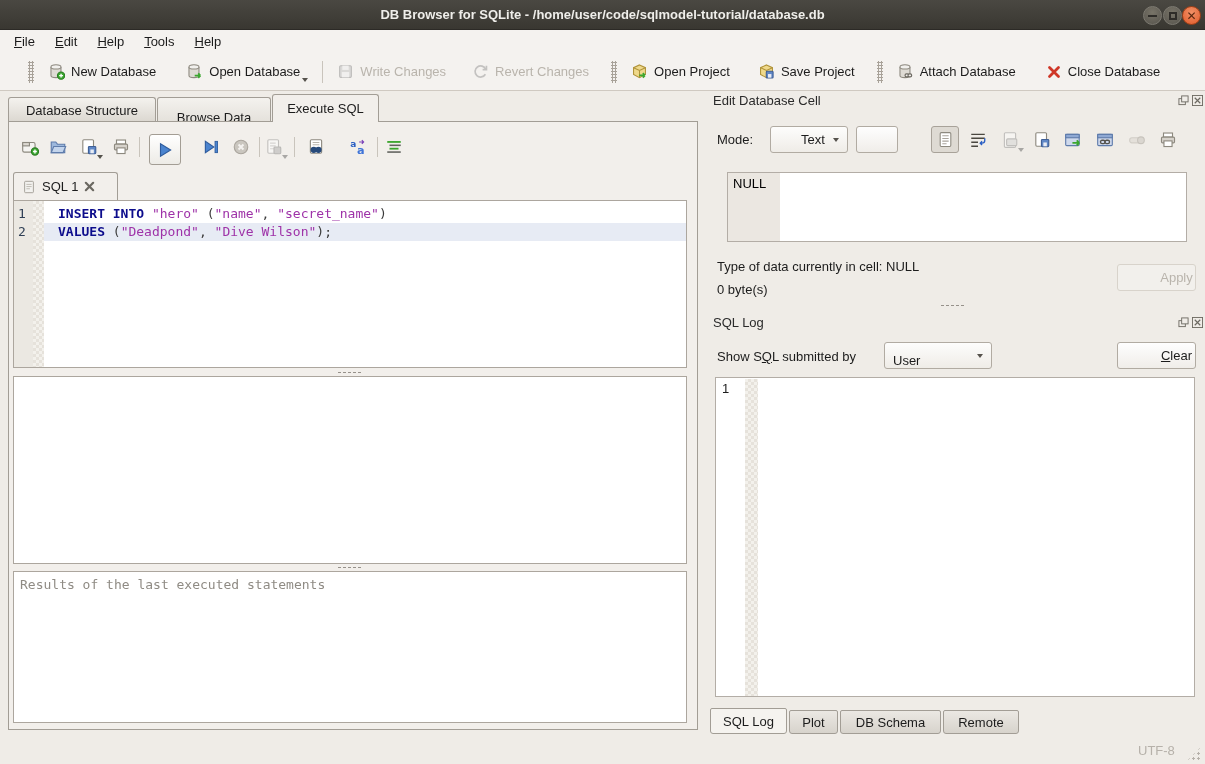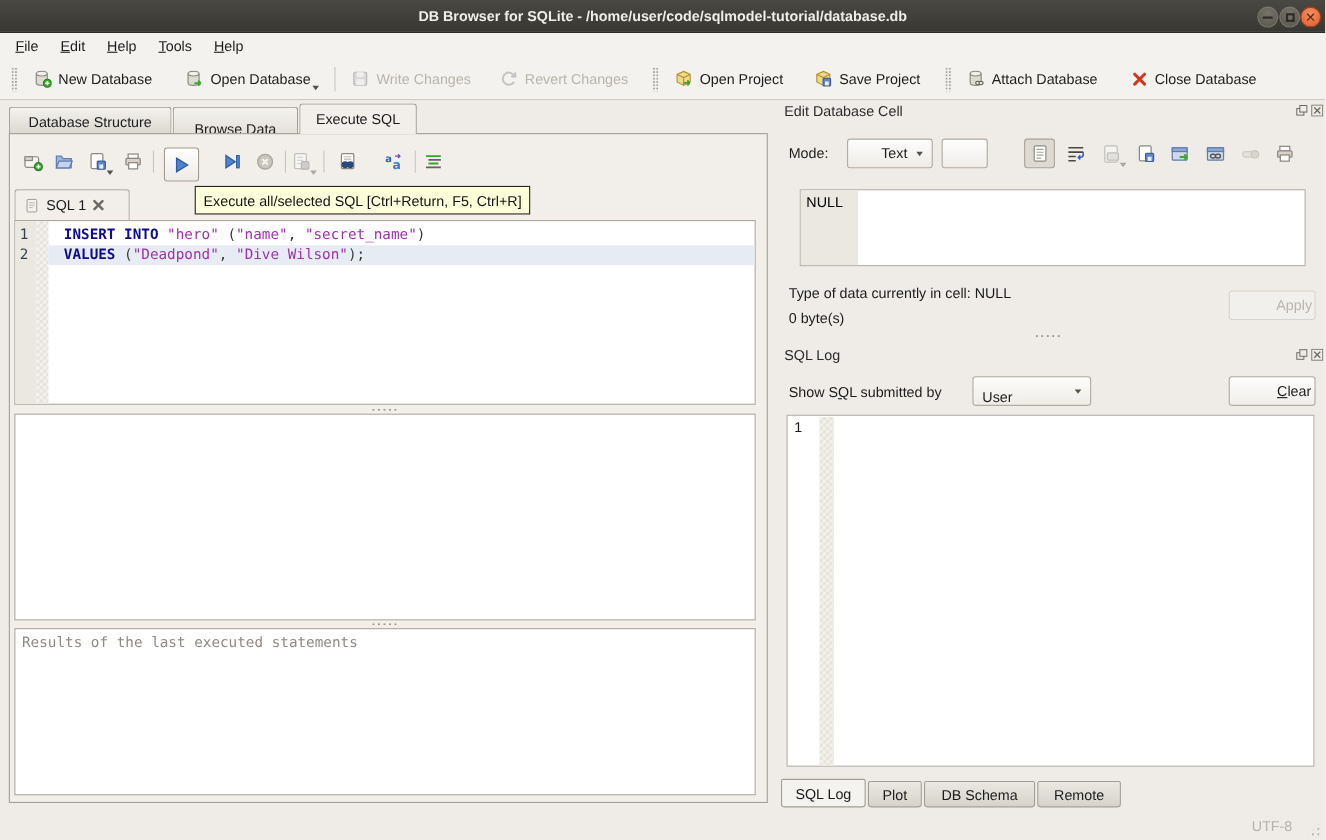--- a/index.html
+++ b/index.html
@@ -26,21 +26,21 @@
     font-family:"DejaVu Sans", sans-serif; }
 
   
   #menubar { position:absolute; left:0; top:30px; width:1205px; height:23px;
     background:#f4f2ef; display:flex; align-items:center; padding-left:4px; }
   .menu-item { padding:3px 10px; }
   .ul-first::first-letter { text-decoration:underline; }
 
   #toolbar { position:absolute; left:0; top:53px; width:1205px; height:38px;
     background:#f4f2ef; border-bottom:1px solid #cfc9c1; display:flex; align-items:center;
-    padding-left:4px; }
+    padding-left:22px; }
   .grip { width:6px; height:22px; margin:0 6px;
     background-image:radial-gradient(#a8a299 1px, transparent 1.2px); background-size:3px 3px; }
   .vsep { width:1px; height:22px; background:#c9c4bc; margin:0 6px; }
   .tb { display:flex; align-items:center; gap:6px; height:30px; padding:0 8px; border-radius:3px; }
   .tb.disabled { color:#b9b4ac; }
   .tb.disabled svg { opacity:.45; filter:grayscale(1); }
   .caret { width:0; height:0; border-left:3px solid transparent; border-right:3px solid transparent;
     border-top:4px solid #55524c; }
   .tb .caret { align-self:flex-end; margin:0 0 5px -4px; }
 
@@ -348,23 +348,20 @@
 
     <div class="editor" style="left:4px; top:254px; width:674px; height:188px;"></div>
 
     <div class="hsplit" style="left:4px; top:442px; width:674px;"></div>
 
     <div class="editor" style="left:4px; top:449px; width:674px; height:152px;">
       <div class="placeholder">Results of the last executed statements</div>
     </div>
   </div>
 
-  <div id="tooltip">
-    <span>Execute all/selected SQL [Ctrl+Return, F5, Ctrl+R]</span>
-  </div>
 
   <span class="abs dock-title" style="left:713px; top:93px;">Edit Database Cell</span>
   <span class="dockbtn" style="left:1178px; top:95px;">
     <svg width="11" height="11" viewBox="0 0 12 12">
       <rect x="1" y="4" width="7" height="6.5" fill="none" stroke="#6d6a62"></rect>
       <rect x="4" y="1" width="7" height="6.5" fill="#efece7" stroke="#6d6a62"></rect>
     </svg>
   </span>
   <span class="dockbtn" style="left:1192px; top:95px;">
     <svg width="11" height="11" viewBox="0 0 12 12">

